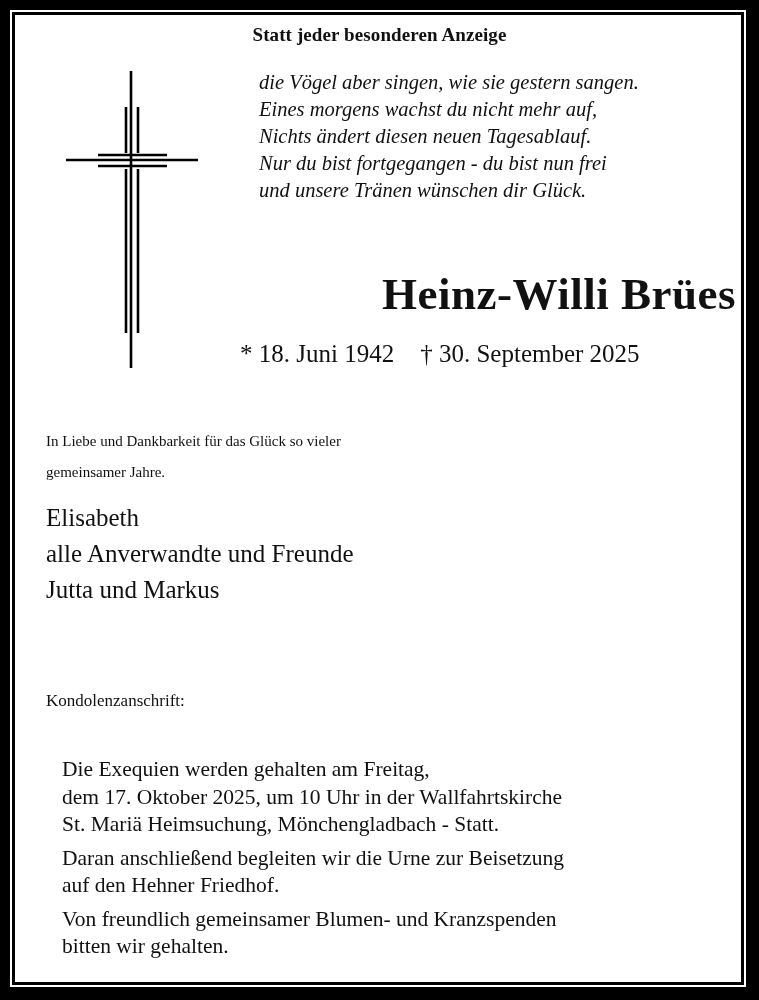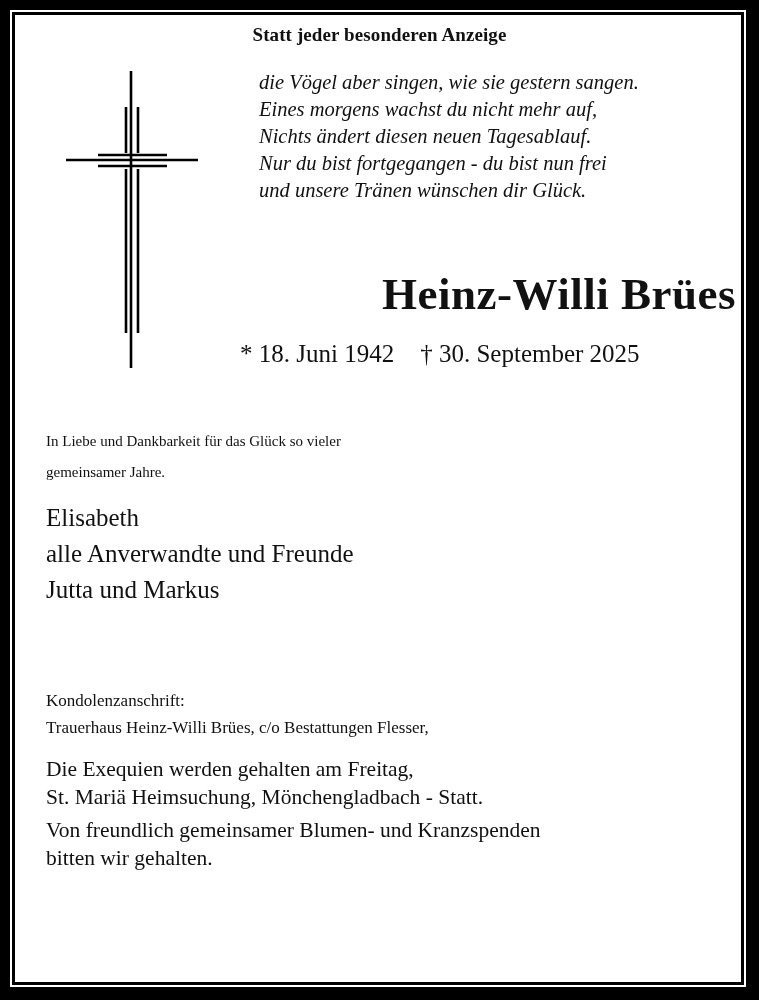--- a/index.html
+++ b/index.html
@@ -110,21 +110,21 @@
       left: 46px;
       top: 646px;
       font-size: 17px;
       line-height: 27px;
       white-space: nowrap;
       margin-top: 41px;
     }
 
     .service {
       position: absolute;
-      left: 46px;
+      left: 62px;
       top: 756px;
       font-size: 21.5px;
       line-height: 27.5px;
       white-space: nowrap;
     }
     .service .para { margin-bottom: 6px; }
 
     .line { white-space: nowrap; }
   </style>
 </head>
@@ -175,25 +175,29 @@
 </div>
 
 <div class="mourners">
   <div class="line">Elisabeth</div>
   <div class="line">alle Anverwandte und Freunde</div>
   <div class="line">Jutta und Markus</div>
 </div>
 
 <div class="condolence">
   <div class="line">Kondolenzanschrift:</div>
-  <div class="line">Trauerhaus Heinz-Willi Brües, c/o Bestattungen Flesser,</div>
 </div>
 
 <div class="service">
   <div class="para">
     <div class="line">Die Exequien werden gehalten am Freitag,</div>
+    <div class="line">dem 17. Oktober 2025, um 10 Uhr in der Wallfahrtskirche</div>
     <div class="line">St. Mariä Heimsuchung, Mönchengladbach - Statt.</div>
+  </div>
+  <div class="para">
+    <div class="line">Daran anschließend begleiten wir die Urne zur Beisetzung</div>
+    <div class="line">auf den Hehner Friedhof.</div>
   </div>
   <div class="para">
     <div class="line">Von freundlich gemeinsamer Blumen- und Kranzspenden</div>
     <div class="line">bitten wir gehalten.</div>
   </div>
 </div>
 
 </body></html>

